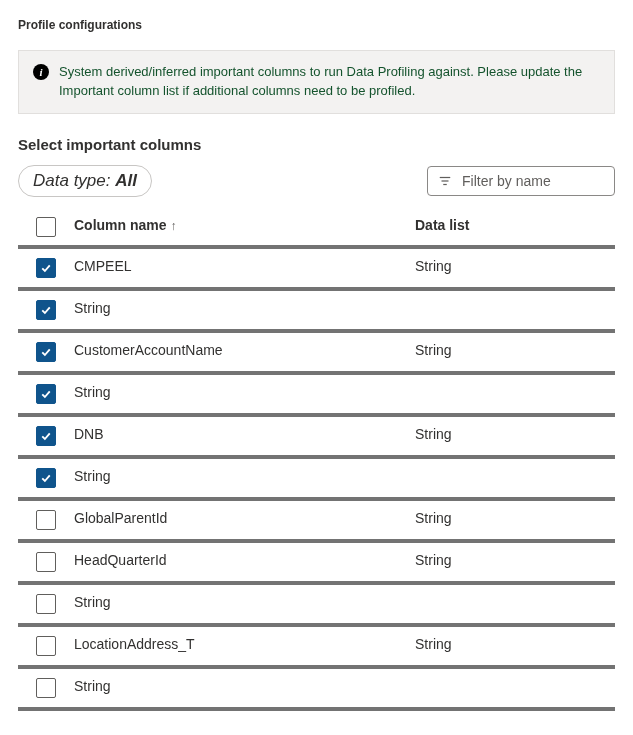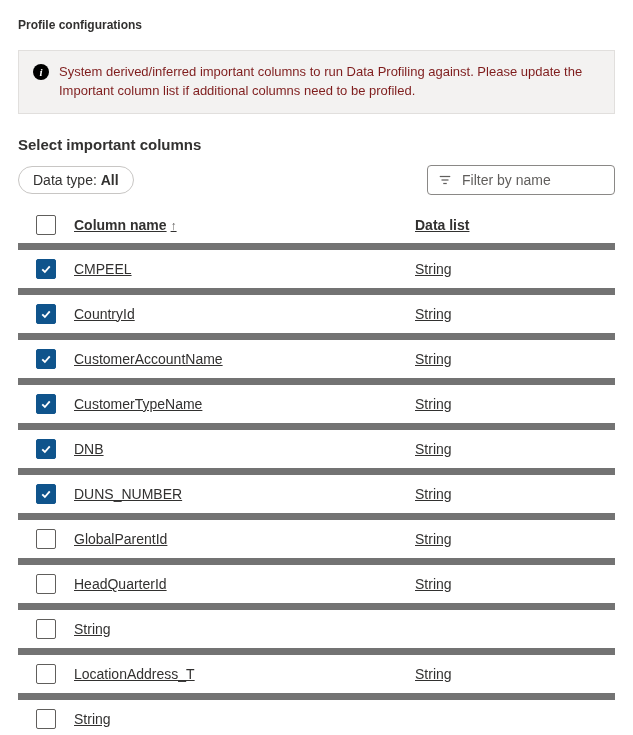--- a/index.html
+++ b/index.html
@@ -37,41 +37,42 @@
     display: flex;
     align-items: center;
     justify-content: center;
     margin-top: 1px;
     font-style: italic;
     font-family: Georgia, serif;
   }
   .info-text {
     font-size: 13px;
     line-height: 1.45;
-    color: #7f1d1d;
+    color: #14532d;
   }
   .section-title {
     font-size: 15px;
     font-weight: 600;
     margin: 8px 0 12px 0;
   }
   .filter-row {
     display: flex;
     justify-content: space-between;
     align-items: center;
     margin-bottom: 12px;
   }
   .pill {
     border: 1px solid #c8c6c4;
     border-radius: 18px;
     padding: 5px 14px;
-    font-size: 14px;
+    font-size: 17px;
     color: #323130;
     background: #fff;
     cursor: pointer;
+    font-style: italic;
   }
   .pill b { font-weight: 600; }
   .filter-input-wrap {
     display: flex;
     align-items: center;
     border: 1px solid #8a8886;
     border-radius: 4px;
     padding: 5px 10px;
     width: 188px;
     gap: 8px;
@@ -85,23 +86,22 @@
   }
   .filter-input::placeholder { color: #605e5c; }
   .filter-icon {
     width: 14px; height: 14px;
     flex: 0 0 14px;
     color: #605e5c;
   }
   .table { width: 100%; }
   .thead, .trow {
     display: flex;
-    align-items: center;
-    border-bottom: 7px solid #737373;
-    text-decoration: underline;
+    align-items: flex-start;
+    border-bottom: 4px solid #737373;
   }
   .thead {
     font-weight: 600;
     padding: 8px 0;
   }
   .trow { padding: 9px 0; }
   .col-check { width: 56px; display:flex; justify-content:center; }
   .col-name { flex: 1; }
   .col-type { width: 200px; }
   .sort-arrow { font-size: 12px; margin-left: 4px; color:#605e5c; }
@@ -196,21 +196,20 @@
         <div class="col-type">String</div>
       </div>
       <div class="trow">
         <div class="col-check">
           <div class="chk checked">
             <svg viewBox="0 0 16 16" fill="none" stroke="currentColor" stroke-width="2.5">
               <polyline points="3,8.5 6.5,12 13,4.5"></polyline>
             </svg>
           </div>
         </div>
-        <div class="col-name">CountryId</div>
         <div class="col-type">String</div>
       </div>
       <div class="trow">
         <div class="col-check">
           <div class="chk checked">
             <svg viewBox="0 0 16 16" fill="none" stroke="currentColor" stroke-width="2.5">
               <polyline points="3,8.5 6.5,12 13,4.5"></polyline>
             </svg>
           </div>
         </div>
@@ -218,21 +217,20 @@
         <div class="col-type">String</div>
       </div>
       <div class="trow">
         <div class="col-check">
           <div class="chk checked">
             <svg viewBox="0 0 16 16" fill="none" stroke="currentColor" stroke-width="2.5">
               <polyline points="3,8.5 6.5,12 13,4.5"></polyline>
             </svg>
           </div>
         </div>
-        <div class="col-name">CustomerTypeName</div>
         <div class="col-type">String</div>
       </div>
       <div class="trow">
         <div class="col-check">
           <div class="chk checked">
             <svg viewBox="0 0 16 16" fill="none" stroke="currentColor" stroke-width="2.5">
               <polyline points="3,8.5 6.5,12 13,4.5"></polyline>
             </svg>
           </div>
         </div>
@@ -240,21 +238,20 @@
         <div class="col-type">String</div>
       </div>
       <div class="trow">
         <div class="col-check">
           <div class="chk checked">
             <svg viewBox="0 0 16 16" fill="none" stroke="currentColor" stroke-width="2.5">
               <polyline points="3,8.5 6.5,12 13,4.5"></polyline>
             </svg>
           </div>
         </div>
-        <div class="col-name">DUNS_NUMBER</div>
         <div class="col-type">String</div>
       </div>
       <div class="trow">
         <div class="col-check">
           <div class="chk"></div>
         </div>
         <div class="col-name">GlobalParentId</div>
         <div class="col-type">String</div>
       </div>
       <div class="trow">

